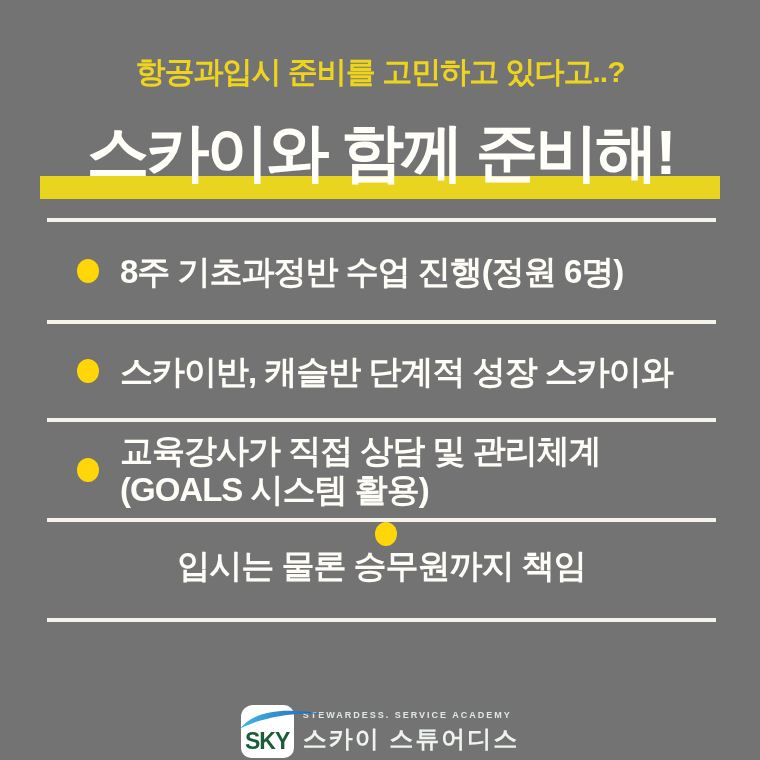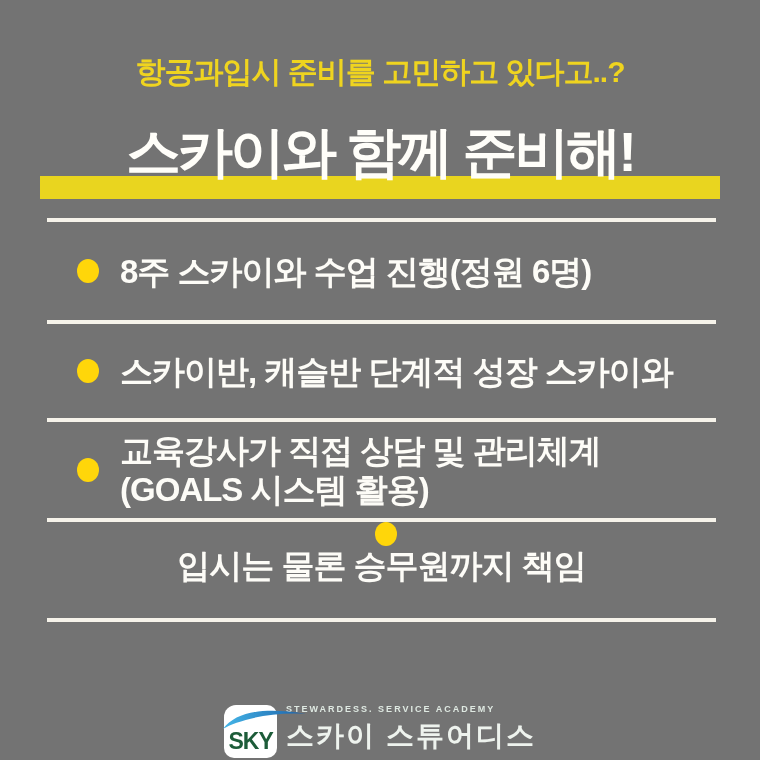--- a/index.html
+++ b/index.html
@@ -21,21 +21,21 @@
   .title-block{
     position:absolute; top:104px; left:0; right:0; height:96px;
     text-align:center;
   }
   .title-bar{
     position:absolute; left:40px; right:40px; bottom:1px; height:23px;
     background:#e9d51f;
   }
   .title-text{
     position:relative; z-index:1;
-    color:#fffef9; font-size:55px; font-weight:bold;
+    color:#fffef9; font-size:63px; font-weight:bold;
     letter-spacing:-3px; line-height:96px;
     white-space:nowrap;
   }
 
   
   .list{
     position:absolute; top:218px; left:47px; right:44px;
   }
   .divider{
     height:4px; background:#f6f3ea; border:none;
@@ -79,21 +79,21 @@
   .swoosh{
     position:absolute; top:1px; left:-1px;
     width:86px; height:28px; overflow:visible;
   }
   .logo-textcol{ padding-bottom:3px; }
   .academy-en{
     color:#dfe9e2; font-size:9px; font-weight:bold;
     letter-spacing:2px; margin-bottom:3px; white-space:nowrap;
   }
   .academy-kr{
-    color:#eef3ee; font-size:28px; font-weight:bold;
+    color:#eef3ee; font-size:24px; font-weight:bold;
     letter-spacing:2px; white-space:nowrap;
   }
 </style>
 </head>
 <body>
 
 <div class="poster">
 
   <div class="tagline">항공과입시 준비를 고민하고 있다고..?</div>
 
@@ -101,21 +101,21 @@
     <div class="title-bar"></div>
     <div class="title-text">스카이와 함께 준비해!</div>
   </div>
 
   <div class="list">
 
     <div class="divider"></div>
 
     <div class="row row-1">
       <span class="bullet"></span>
-      <span class="feature-text">8주 스카이와 수업 진행(정원 6명)</span>
+      <span class="feature-text">8주 기초과정반 수업 진행(정원 6명)</span>
     </div>
 
     <div class="divider"></div>
 
     <div class="row row-2">
       <span class="bullet"></span>
       <span class="feature-text">스카이반, 캐슬반 단계적 성장 스카이와</span>
     </div>
 
     <div class="divider"></div>

